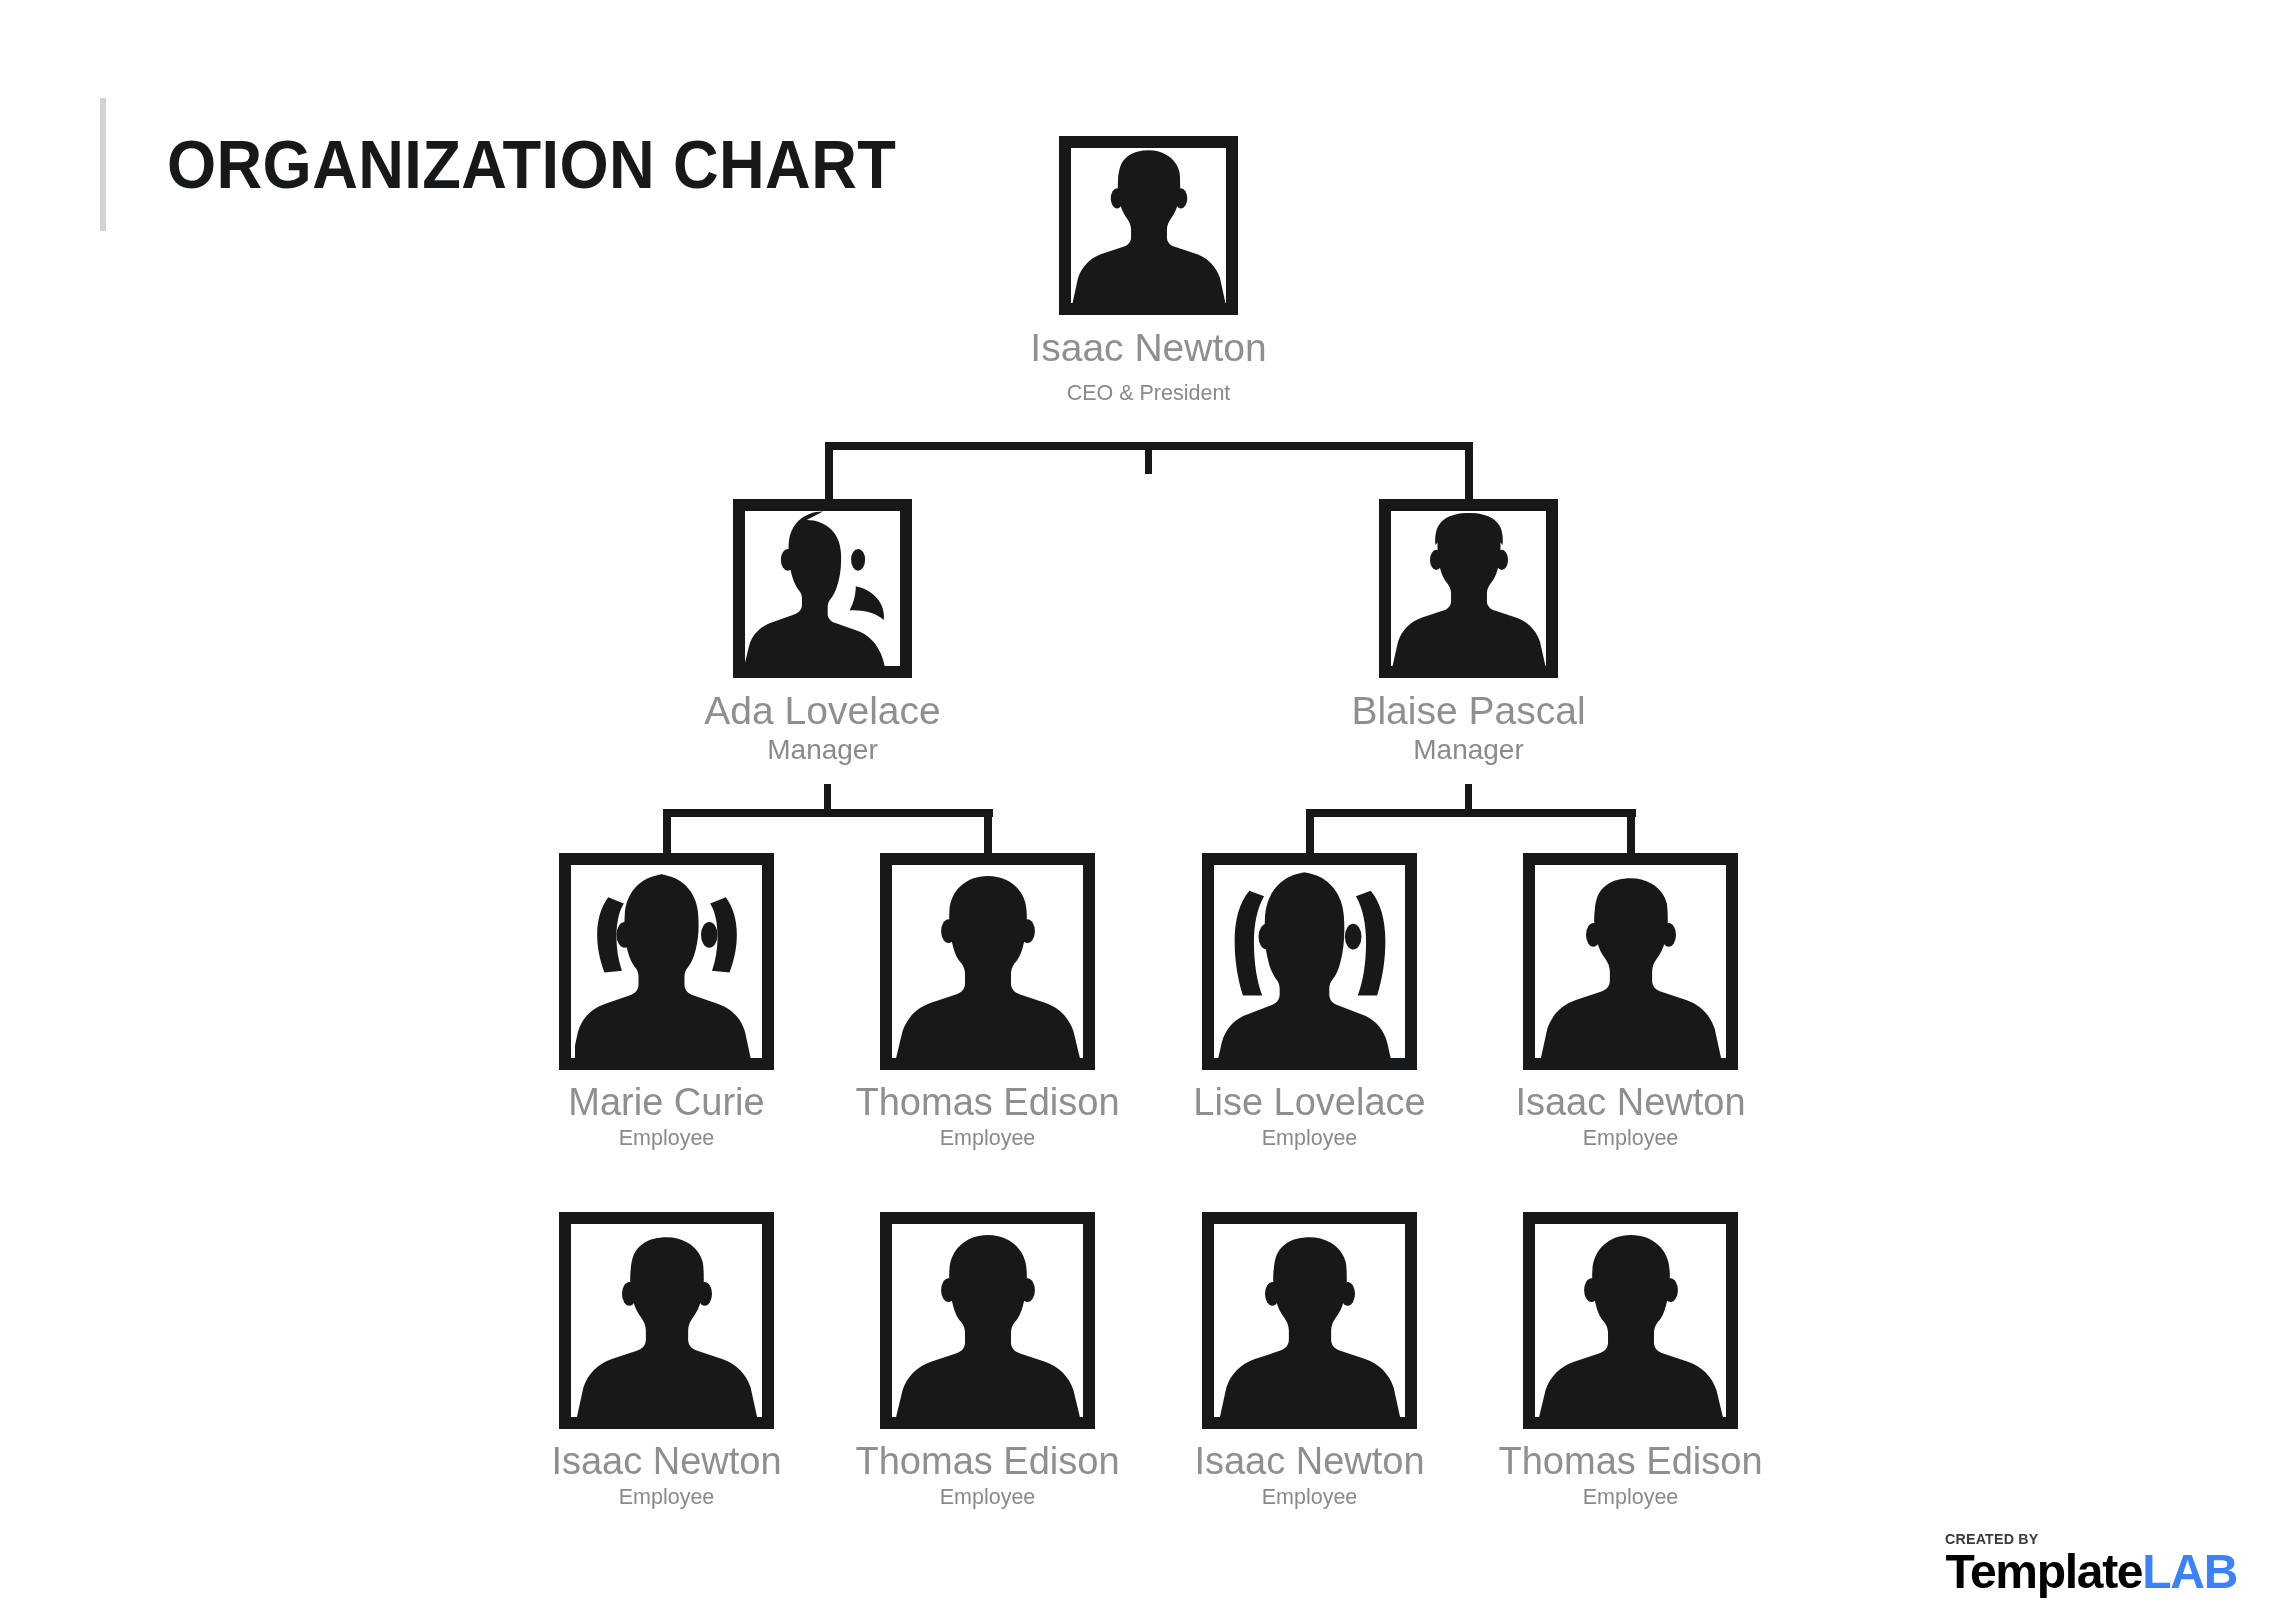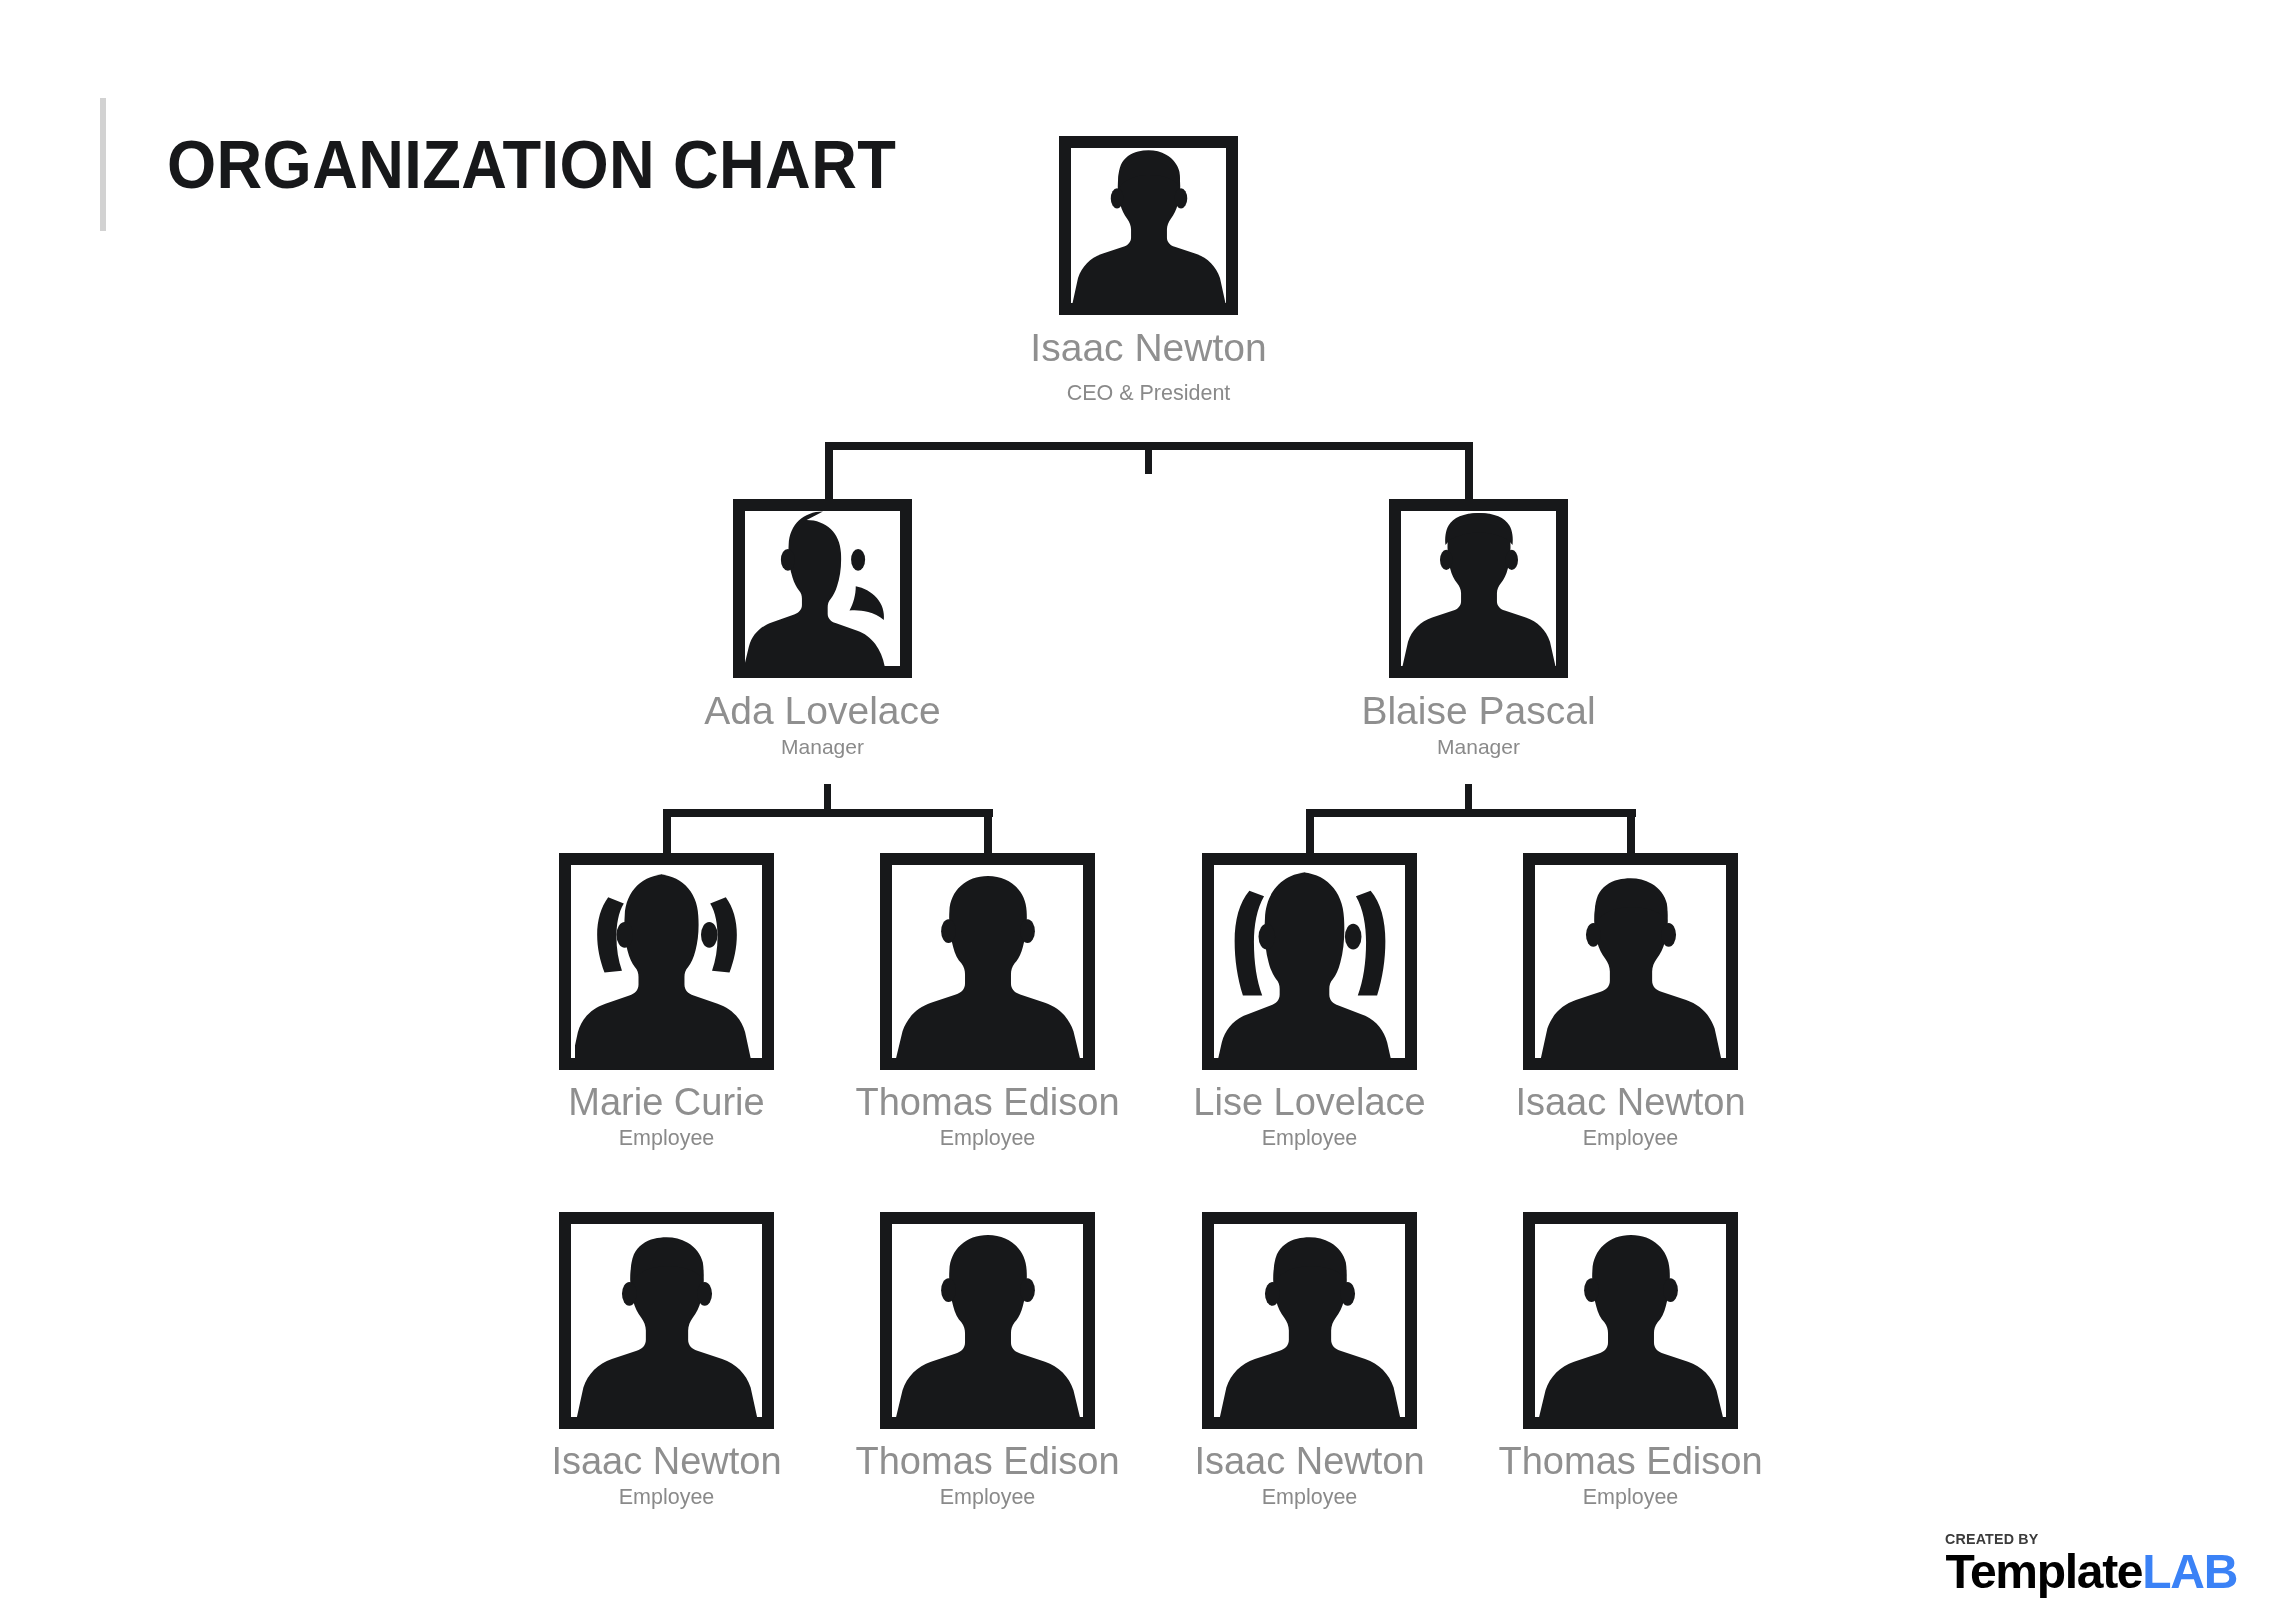--- a/index.html
+++ b/index.html
@@ -88,21 +88,21 @@
     line-height: 1.1;
   }
 
   
   .node.lvl-ceo .photo-frame { width: 179px; height: 179px; }
   .node.lvl-ceo .node-name { font-size: 39px; margin-top: 12.5px; }
   .node.lvl-ceo .node-role { font-size: 21.5px; margin-top: 14px; }
 
   .node.lvl-mgr .photo-frame { width: 179px; height: 179px; }
   .node.lvl-mgr .node-name { font-size: 39px; margin-top: 12.5px; }
-  .node.lvl-mgr .node-role { font-size: 21px; margin-top: 3.6px; }
+  .node.lvl-mgr .node-role { font-size: 28px; margin-top: 3.6px; }
 
   .node.lvl-emp .photo-frame { width: 215px; height: 217px; }
   .node.lvl-emp .node-name { font-size: 38px; margin-top: 12.5px; }
   .node.lvl-emp .node-role { font-size: 21.5px; margin-top: 4.5px; }
 
   
   .conn {
     position: absolute;
     background: #17181a;
   }
@@ -225,21 +225,21 @@
       <div class="photo-inner">
         <svg width="156" height="164" viewBox="0 0 200 210">
           <use href="#sil-woman-ponytail"></use>
         </svg>
       </div>
     </div>
     <div class="node-name">Ada Lovelace</div>
     <div class="node-role">Manager</div>
   </div>
 
-  <div class="node lvl-mgr" style="left:1379px; top:499px; width:179px;margin-left:10px;">
+  <div class="node lvl-mgr" style="left:1379px; top:499px; width:179px;">
     <div class="photo-frame">
       <div class="photo-inner">
         <svg width="156" height="164" viewBox="0 0 200 210">
           <use href="#sil-man-short"></use>
         </svg>
       </div>
     </div>
     <div class="node-name">Blaise Pascal</div>
     <div class="node-role">Manager</div>
   </div>

